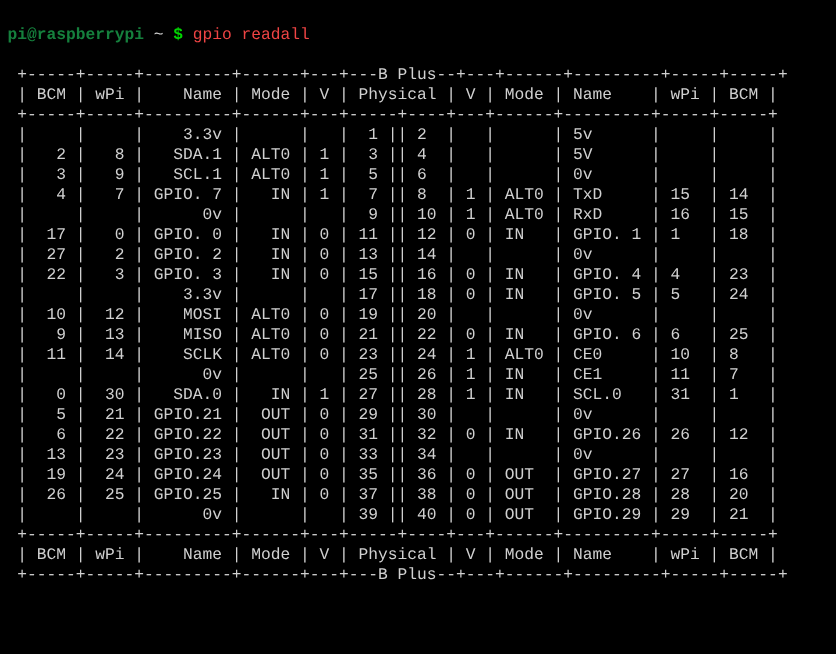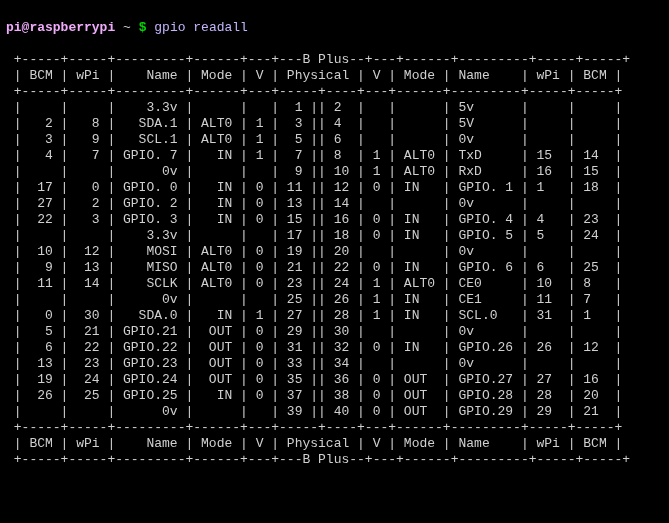--- a/index.html
+++ b/index.html
@@ -2,24 +2,24 @@
 <html><head>
 <meta charset="utf-8">
 <style>
   html,body{
     margin:0;padding:0;background:#000;
     font-family:"Consolas","Menlo","Courier New",monospace;
     font-size:13px;line-height:16px;color:#d0d0d0;
     width:669px;height:523px;overflow:hidden;
   }
   .terminal{padding:4px 6px;white-space:pre;}
-  .prompt-user{color:#f0abfc;font-weight:bold;}
+  .prompt-user{color:#15803d;font-weight:bold;}
   .prompt-path{color:#d0d0d0;}
   .prompt-dollar{color:#00d600;font-weight:bold;}
-  .cmd{color:#c4b5fd;}
+  .cmd{color:#ef4444;}
   .row{display:block;}
   .cursor{display:inline-block;width:8px;height:14px;background:#00d600;vertical-align:-2px;}
 </style>
 </head>
 <body>
 
 <div class="terminal">
 <span class="row"><span class="prompt-user">pi@raspberrypi</span> <span class="prompt-path">~</span> <span class="prompt-dollar">$</span> <span class="cmd">gpio readall</span></span>
 <span id="out"><span class="row"> +-----+-----+---------+------+---+---B Plus--+---+------+---------+-----+-----+</span><span class="row"> | BCM | wPi |    Name | Mode | V | Physical | V | Mode | Name    | wPi | BCM |</span><span class="row"> +-----+-----+---------+------+---+-----+----+---+------+---------+-----+-----+</span><span class="row"> |     |     |    3.3v |      |   |  1 || 2  |   |      | 5v      |     |     |</span><span class="row"> |   2 |   8 |   SDA.1 | ALT0 | 1 |  3 || 4  |   |      | 5V      |     |     |</span><span class="row"> |   3 |   9 |   SCL.1 | ALT0 | 1 |  5 || 6  |   |      | 0v      |     |     |</span><span class="row"> |   4 |   7 | GPIO. 7 |   IN | 1 |  7 || 8  | 1 | ALT0 | TxD     | 15  | 14  |</span><span class="row"> |     |     |      0v |      |   |  9 || 10 | 1 | ALT0 | RxD     | 16  | 15  |</span><span class="row"> |  17 |   0 | GPIO. 0 |   IN | 0 | 11 || 12 | 0 | IN   | GPIO. 1 | 1   | 18  |</span><span class="row"> |  27 |   2 | GPIO. 2 |   IN | 0 | 13 || 14 |   |      | 0v      |     |     |</span><span class="row"> |  22 |   3 | GPIO. 3 |   IN | 0 | 15 || 16 | 0 | IN   | GPIO. 4 | 4   | 23  |</span><span class="row"> |     |     |    3.3v |      |   | 17 || 18 | 0 | IN   | GPIO. 5 | 5   | 24  |</span><span class="row"> |  10 |  12 |    MOSI | ALT0 | 0 | 19 || 20 |   |      | 0v      |     |     |</span><span class="row"> |   9 |  13 |    MISO | ALT0 | 0 | 21 || 22 | 0 | IN   | GPIO. 6 | 6   | 25  |</span><span class="row"> |  11 |  14 |    SCLK | ALT0 | 0 | 23 || 24 | 1 | ALT0 | CE0     | 10  | 8   |</span><span class="row"> |     |     |      0v |      |   | 25 || 26 | 1 | IN   | CE1     | 11  | 7   |</span><span class="row"> |   0 |  30 |   SDA.0 |   IN | 1 | 27 || 28 | 1 | IN   | SCL.0   | 31  | 1   |</span><span class="row"> |   5 |  21 | GPIO.21 |  OUT | 0 | 29 || 30 |   |      | 0v      |     |     |</span><span class="row"> |   6 |  22 | GPIO.22 |  OUT | 0 | 31 || 32 | 0 | IN   | GPIO.26 | 26  | 12  |</span><span class="row"> |  13 |  23 | GPIO.23 |  OUT | 0 | 33 || 34 |   |      | 0v      |     |     |</span><span class="row"> |  19 |  24 | GPIO.24 |  OUT | 0 | 35 || 36 | 0 | OUT  | GPIO.27 | 27  | 16  |</span><span class="row"> |  26 |  25 | GPIO.25 |   IN | 0 | 37 || 38 | 0 | OUT  | GPIO.28 | 28  | 20  |</span><span class="row"> |     |     |      0v |      |   | 39 || 40 | 0 | OUT  | GPIO.29 | 29  | 21  |</span><span class="row"> +-----+-----+---------+------+---+-----+----+---+------+---------+-----+-----+</span><span class="row"> | BCM | wPi |    Name | Mode | V | Physical | V | Mode | Name    | wPi | BCM |</span><span class="row"> +-----+-----+---------+------+---+---B Plus--+---+------+---------+-----+-----+</span></span>
 </div>

